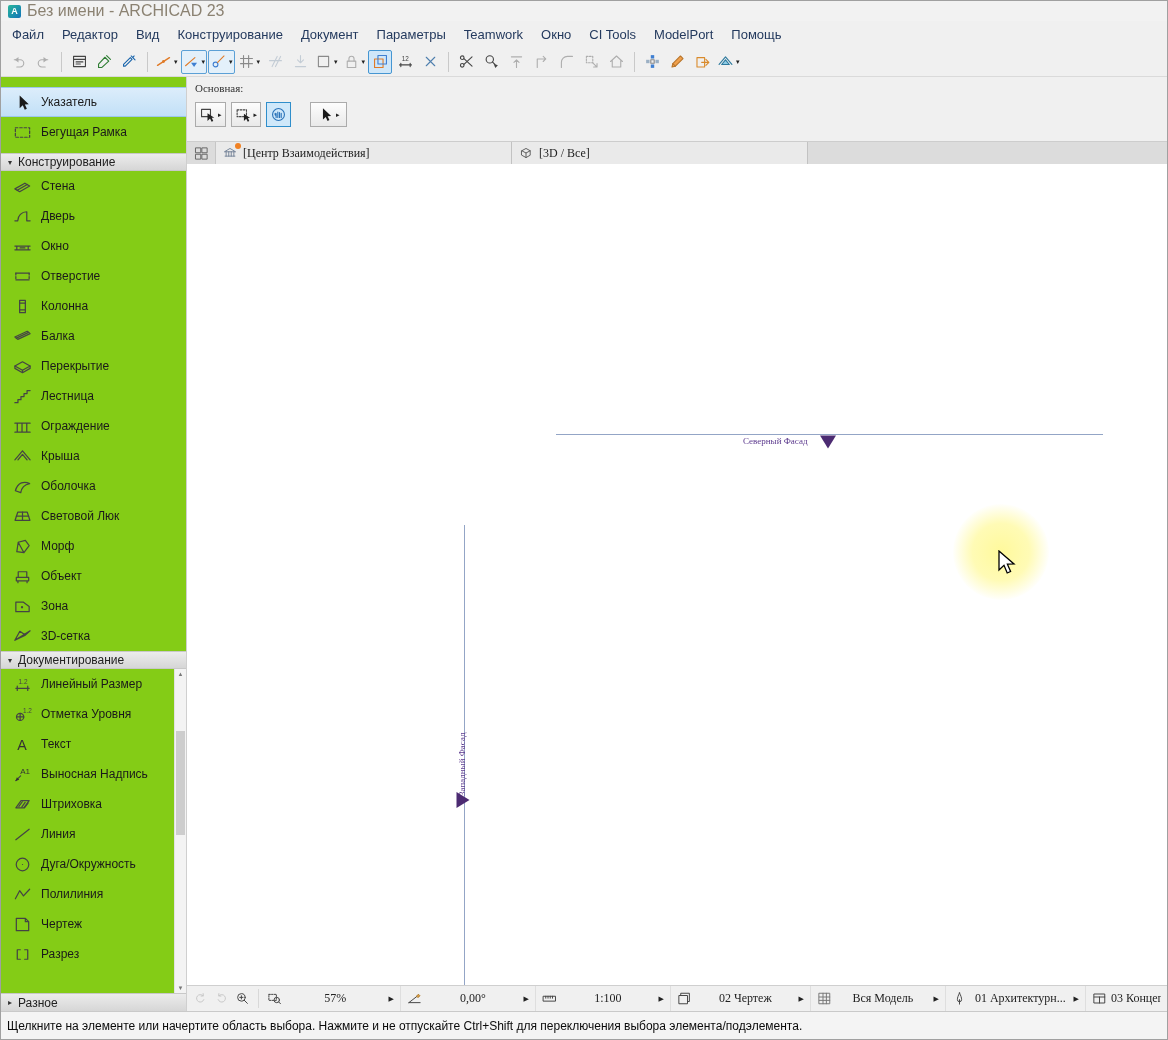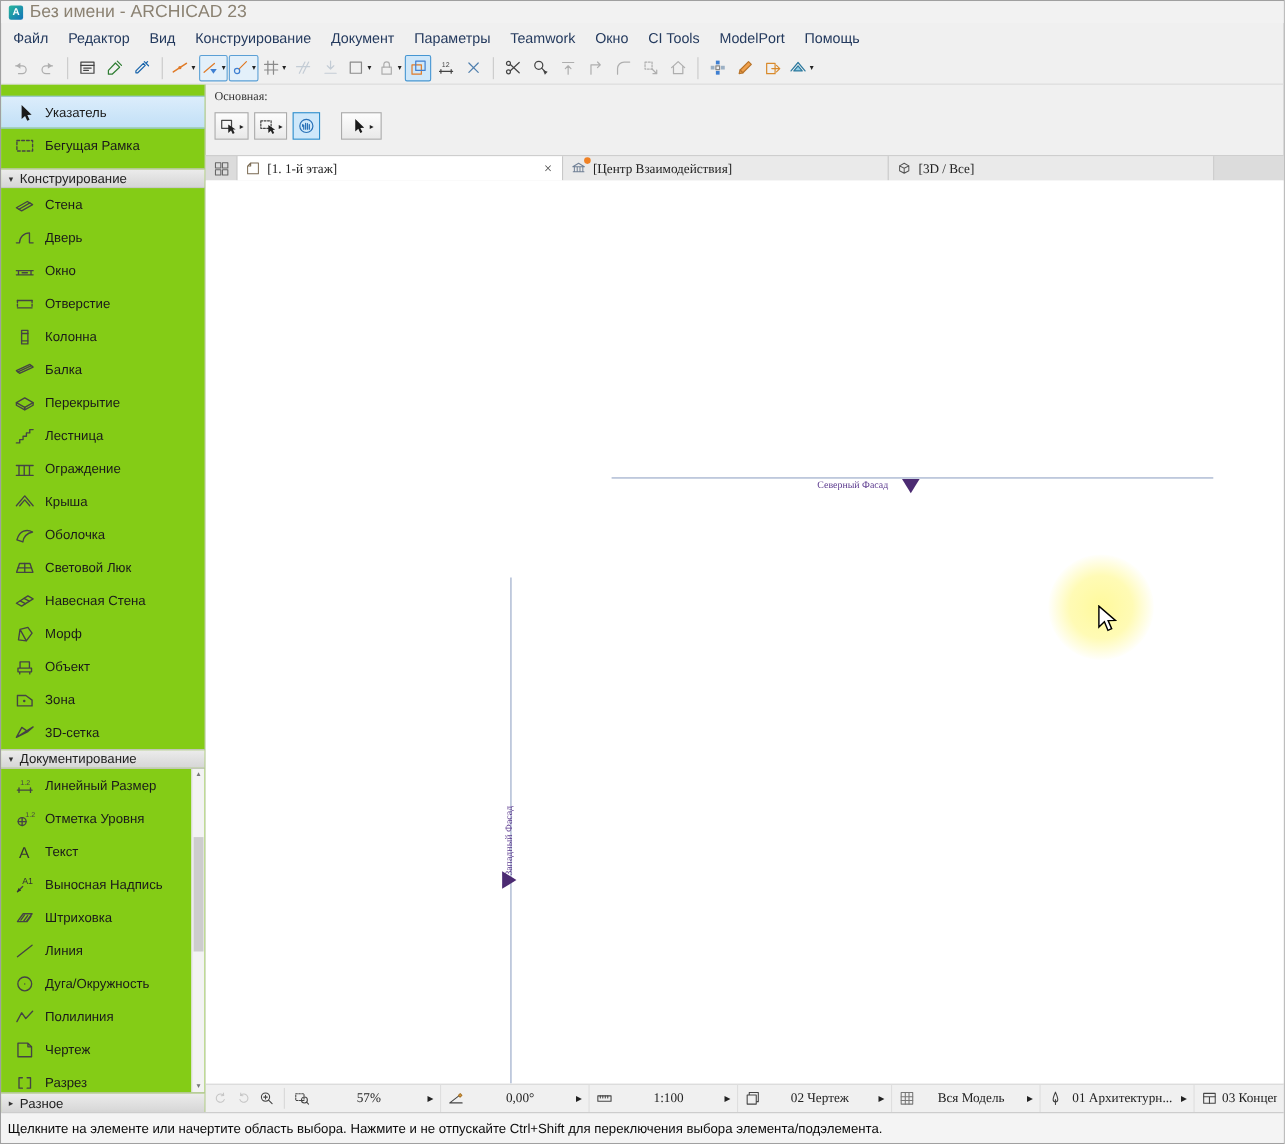--- a/index.html
+++ b/index.html
@@ -471,29 +471,20 @@
               <svg viewBox="0 0 20 20" width="18" height="18" fill="none" stroke="#444" stroke-width="1.3" stroke-linecap="round" stroke-linejoin="round">
                 <polygon points="5,5.5 15,5.5 17.8,14 2.2,14"></polygon>
                 <path d="M10,5.5 V14 M3.6,9.7 h12.8"></path>
               </svg>
             </span>
             <span class="tool-label">Световой Люк</span>
           </div>
           <div class="tool-item">
             <span class="tool-icon">
               <svg viewBox="0 0 20 20" width="18" height="18" fill="none" stroke="#444" stroke-width="1.3" stroke-linecap="round" stroke-linejoin="round">
-                <polygon points="2,12 13,5 18,7.8 7,14.8"></polygon>
-                <path d="M5.6,9.8 l5,2.6 M9.3,7.4 l5,2.6"></path>
-              </svg>
-            </span>
-            <span class="tool-label">Навесная Стена</span>
-          </div>
-          <div class="tool-item">
-            <span class="tool-icon">
-              <svg viewBox="0 0 20 20" width="18" height="18" fill="none" stroke="#444" stroke-width="1.3" stroke-linecap="round" stroke-linejoin="round">
                 <path d="M4,15.5 L5.5,5.5 L13,3.5 L17,9 L11.5,16.5 Z M5.5,5.5 L11.5,16.5"></path>
               </svg>
             </span>
             <span class="tool-label">Морф</span>
           </div>
           <div class="tool-item">
             <span class="tool-icon">
               <svg viewBox="0 0 20 20" width="18" height="18" fill="none" stroke="#444" stroke-width="1.3" stroke-linecap="round" stroke-linejoin="round">
                 <path d="M5.5,11 V5 h9 v6 M3.5,11 h13 v3.5 h-13 Z M5.2,14.5 v2 M14.8,14.5 v2"></path>
               </svg>
@@ -670,29 +661,20 @@
         <div class="tabbar-nav">
           <span class="icon">
               <svg viewBox="0 0 20 20" width="18" height="18" fill="none" stroke="#666" stroke-width="1.3" stroke-linecap="round" stroke-linejoin="round">
                 <rect x="2.5" y="2.5" width="6.5" height="6.5"></rect>
                 <rect x="11" y="2.5" width="6.5" height="6.5"></rect>
                 <rect x="2.5" y="11" width="6.5" height="6.5"></rect>
                 <rect x="11" y="11" width="6.5" height="6.5"></rect>
               </svg>
             </span>
         </div>
-        <div class="tab active">
-          <span class="icon">
-              <svg viewBox="0 0 20 20" width="18" height="18" fill="none" stroke="#7a6a52" stroke-width="1.3" stroke-linecap="round" stroke-linejoin="round">
-                <path d="M3,7 L7,3 H17 V17 H3 Z M7,3 V7 H3"></path>
-              </svg>
-            </span>
-          <span class="tab-label">[1. 1-й этаж]</span>
-          <span class="tab-close">×</span>
-        </div>
         <div class="tab">
           <span class="tab-icon-wrap">
             <span class="icon">
                 <svg viewBox="0 0 20 20" width="18" height="18" fill="none" stroke="#6f7f95" stroke-width="1.3" stroke-linecap="round" stroke-linejoin="round">
                   <path d="M2.5,8 L10,3.5 L17.5,8 Z M4.5,8 v6.5 M8.2,8 v6.5 M11.8,8 v6.5 M15.5,8 v6.5 M3,14.5 h14"></path>
                 </svg>
               </span>
             <span class="notif-dot"></span>
           </span>
           <span class="tab-label">[Центр Взаимодействия]</span>

